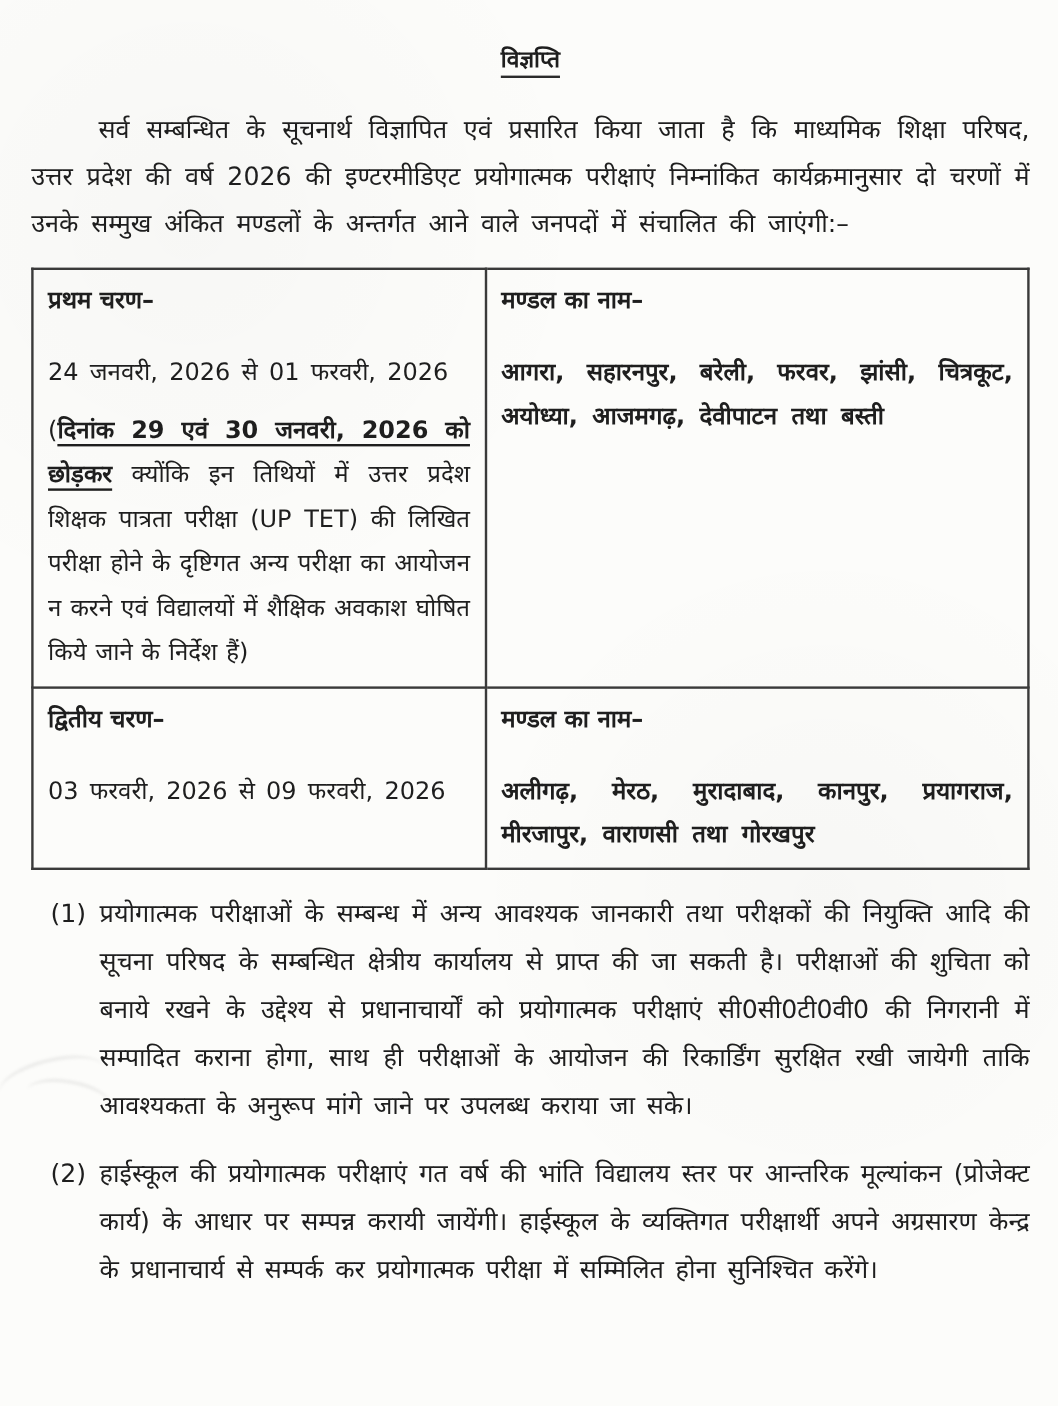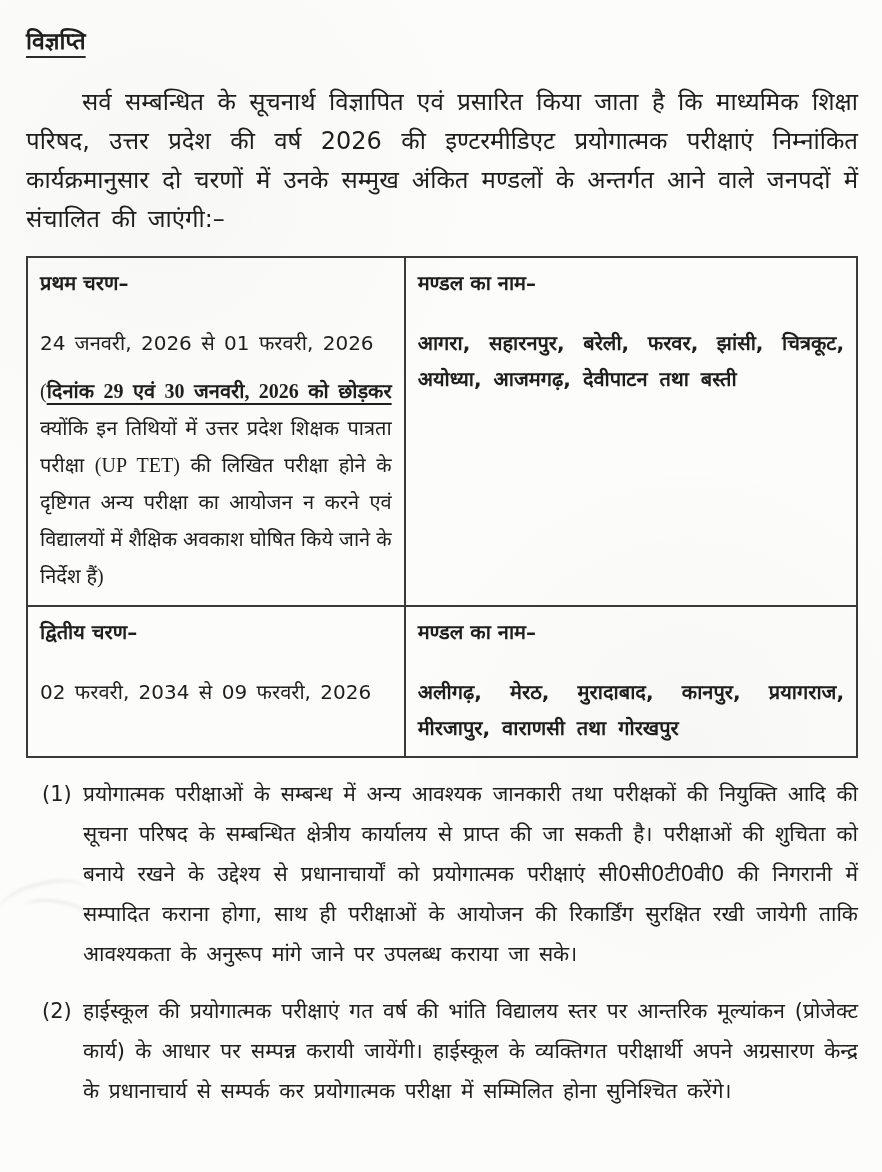--- a/index.html
+++ b/index.html
@@ -53,32 +53,33 @@
     letter-spacing: 0.2px;
     text-decoration: underline;
     text-underline-offset: 9px;
     text-decoration-thickness: 2.5px;
     text-decoration-color: #2b2b2b;
     padding-bottom: 8px;
     white-space: nowrap;
   }
 
   .doc-subtitle {
-    font-size: 23px;
+    text-align: center;
+    font-size: 19px;
     font-weight: bold;
-    margin-top: 16px;
+    margin-top: 28px;
     text-decoration: underline;
     text-underline-offset: 7px;
     text-decoration-thickness: 2px;
     text-decoration-color: #2b2b2b;
   }
 
   .intro {
     margin-top: 27px;
-    font-size: 24px;
+    font-size: 21px;
     line-height: 39px;
     text-align: justify;
     text-indent: 56px;
     word-spacing: 4px;
   }
 
   table.schedule {
     width: 100%;
     margin-top: 17px;
     border-collapse: collapse;
@@ -102,21 +103,20 @@
   }
   .cell-dates {
     font-weight: normal;
     margin-bottom: 12px;
     word-spacing: 3px;
   }
   .cell-note {
     text-align: justify;
     line-height: 37px;
     word-spacing: 1px;
-    font-family: Liberation Serif, serif;
   }
   .note-underline {
     font-weight: bold;
     text-decoration: underline;
     text-underline-offset: 5px;
     text-decoration-thickness: 2px;
   }
   .mandal-names {
     font-weight: bold;
     text-align: justify;
@@ -163,21 +163,21 @@
         <div class="cell-note"><span>(</span><span class="note-underline">दिनांक 29 एवं 30 जनवरी, 2026 को छोड़कर</span><span> क्योंकि इन तिथियों में उत्तर प्रदेश शिक्षक पात्रता परीक्षा (UP TET) की लिखित परीक्षा होने के दृष्टिगत अन्य परीक्षा का आयोजन न करने एवं विद्यालयों में शैक्षिक अवकाश घोषित किये जाने के निर्देश हैं)</span></div>
       </td>
       <td class="col-mandal">
         <div class="cell-head">मण्डल का नाम–</div>
         <div class="mandal-names">आगरा, सहारनपुर, बरेली, फरवर, झांसी, चित्रकूट, अयोध्या, आजमगढ़, देवीपाटन तथा बस्ती</div>
       </td>
     </tr>
     <tr class="row-second">
       <td class="col-phase">
         <div class="cell-head">द्वितीय चरण–</div>
-        <div class="cell-dates">02 फरवरी, 2034 से 09 फरवरी, 2026</div>
+        <div class="cell-dates">03 फरवरी, 2026 से 09 फरवरी, 2026</div>
       </td>
       <td class="col-mandal">
         <div class="cell-head">मण्डल का नाम–</div>
         <div class="mandal-names">अलीगढ़, मेरठ, मुरादाबाद, कानपुर, प्रयागराज, मीरजापुर, वाराणसी तथा गोरखपुर</div>
       </td>
     </tr>
   </tbody>
     </table>
 
   <ol class="points">

